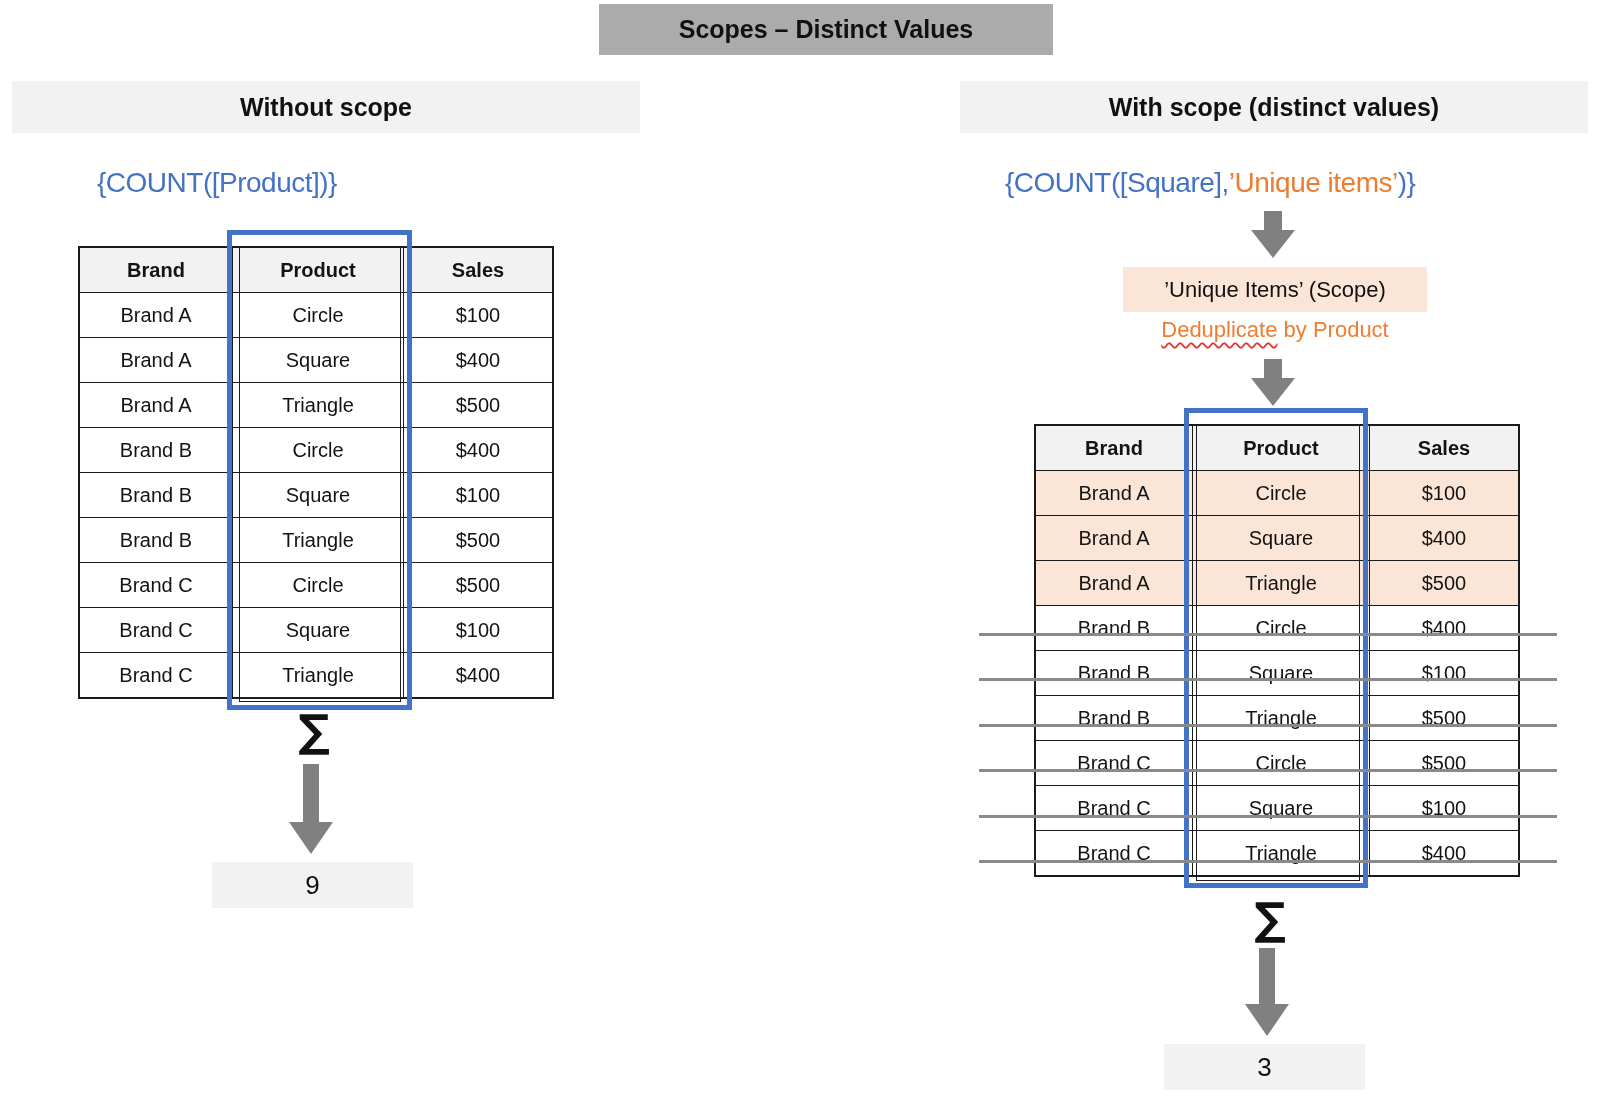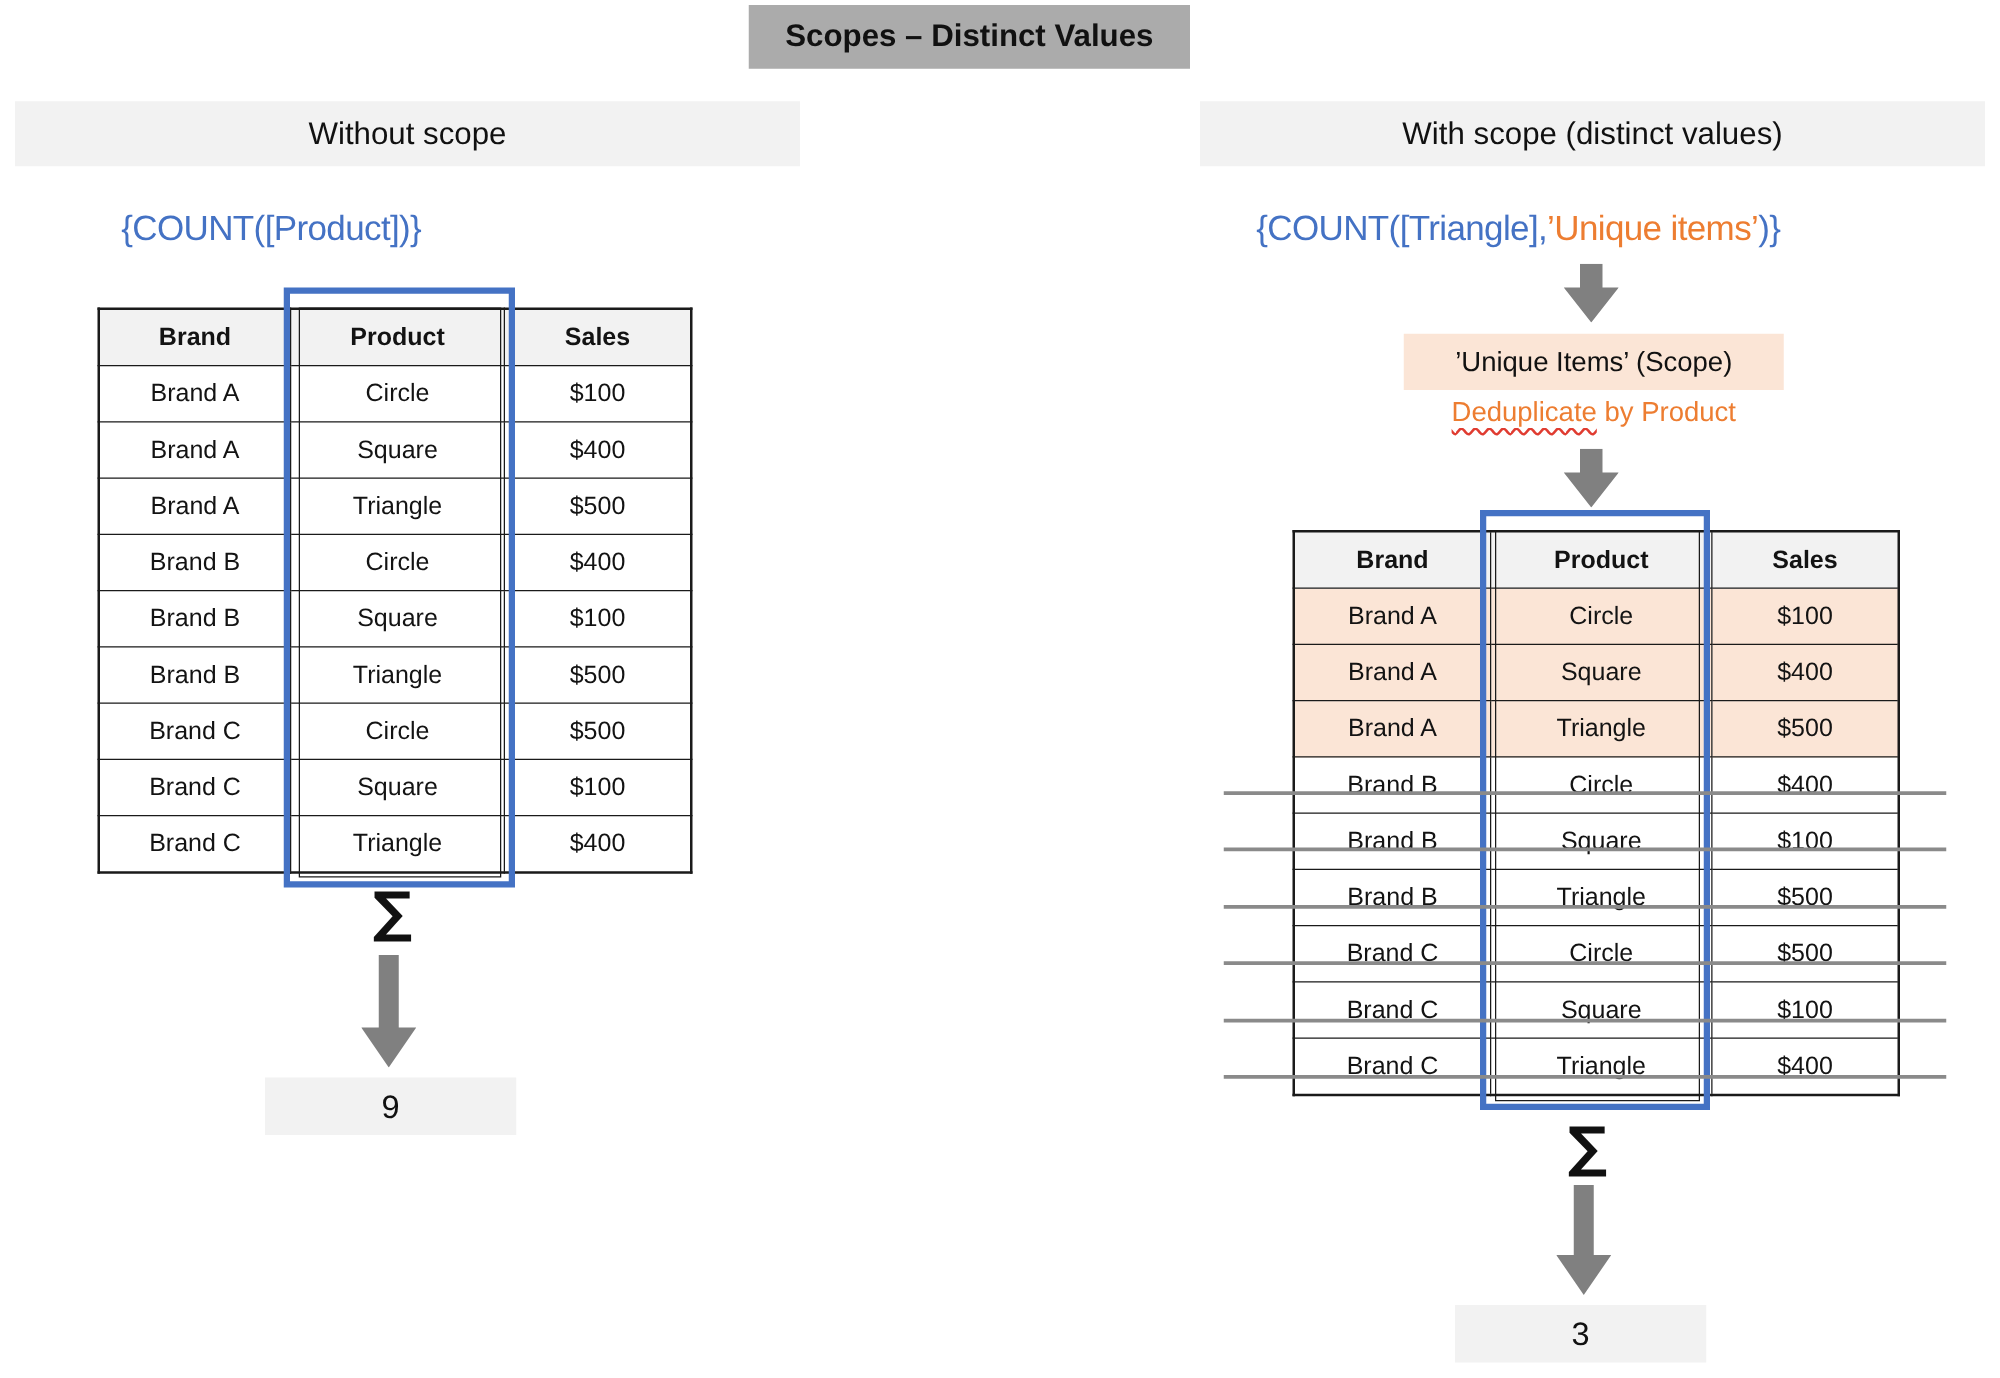--- a/index.html
+++ b/index.html
@@ -3,28 +3,28 @@
 <meta charset="utf-8">
 <style>
   html,body{margin:0;padding:0;background:#ffffff;}
   .canvas{
     position:relative;width:1600px;height:1102px;background:#ffffff;
     font-family:"Liberation Sans",sans-serif;color:#131313;overflow:hidden;
   }
   .abs{position:absolute;box-sizing:border-box;}
 
   .title-box{
-    left:599px;top:4px;width:353px;height:51px;background:var(--title-gray,#ABABAB);
+    left:599px;top:4px;width:454px;height:51px;background:var(--title-gray,#ABABAB);
     display:flex;align-items:center;justify-content:center;
     font-size:25px;font-weight:bold;color:#111;
   }
   .section-bar{
     top:81px;width:628px;height:52px;background:var(--panel-gray,#F2F2F2);
     display:flex;align-items:center;justify-content:center;
-    font-size:25px;font-weight:normal;color:#111;
+    font-size:25px;font-weight:bold;color:#111;
   }
   .bar-left{left:12px;}
   .bar-right{left:960px;}
 
   .formula{
     top:167px;font-size:28px;color:var(--accent-blue,#4472C4);
     text-align:left;white-space:nowrap;letter-spacing:-0.5px;
   }
   .formula-left{left:97px;width:440px;}
   .formula-right{left:1005px;width:540px;}
@@ -95,21 +95,21 @@
 <body>
 
 <div class="canvas">
 
   <div class="abs title-box">Scopes – Distinct Values</div>
 
   <div class="abs section-bar bar-left">Without scope</div>
   <div class="abs section-bar bar-right">With scope (distinct values)</div>
 
   <div class="abs formula formula-left">{COUNT([Product])}</div>
-  <div class="abs formula formula-right"><span>{COUNT([Triangle],</span><span class="orange">’Unique items’</span><span>)}</span></div>
+  <div class="abs formula formula-right"><span>{COUNT([Square],</span><span class="orange">’Unique items’</span><span>)}</span></div>
 
   <svg class="abs arrow-svg" style="left:1251px;top:211px;" width="44" height="47" viewBox="0 0 44 47">
     <polygon points="13,0 31,0 31,19 44,19 22,47 0,19 13,19" fill="#808080"></polygon>
   </svg>
 
   <div class="abs scope-box">’Unique Items’ (Scope)</div>
   <div class="abs dedup-note"><span class="wavy">Deduplicate</span><span> by Product</span></div>
 
   <svg class="abs arrow-svg" style="left:1251px;top:359px;" width="44" height="47" viewBox="0 0 44 47">
     <polygon points="13,0 31,0 31,19 44,19 22,47 0,19 13,19" fill="#808080"></polygon>

